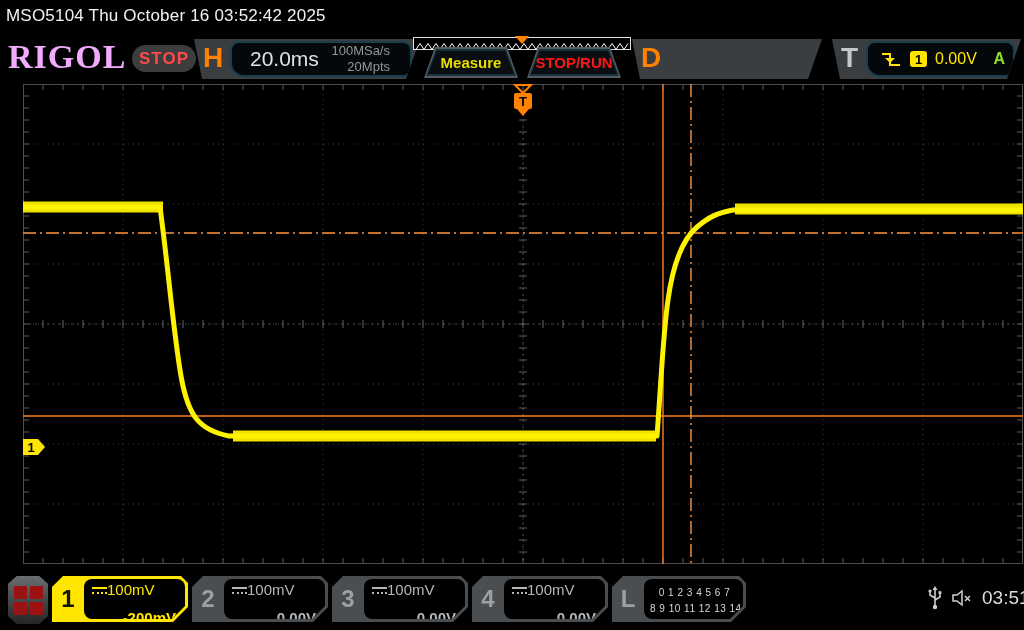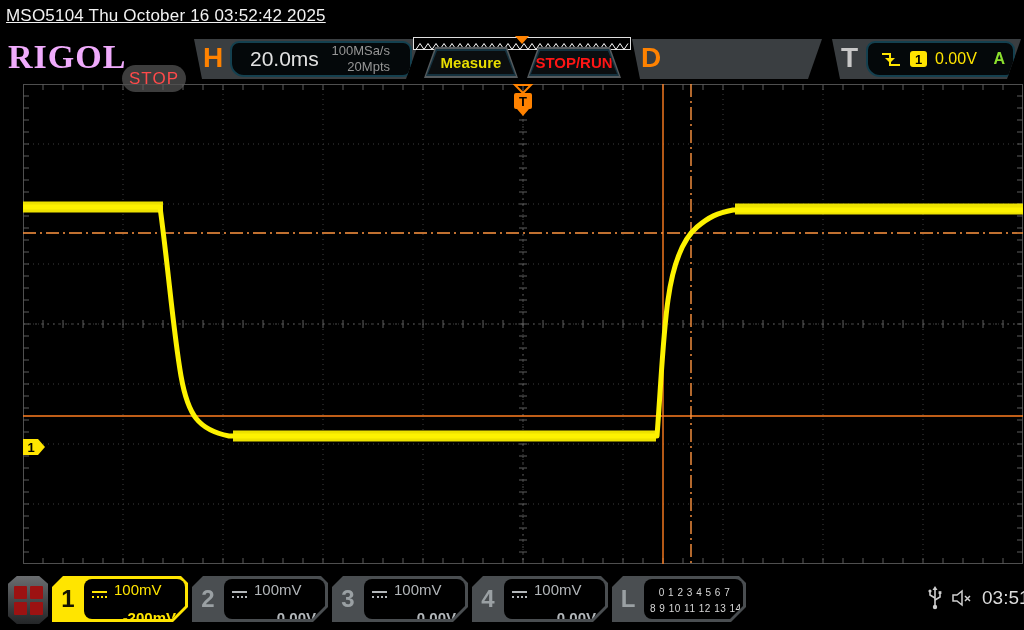--- a/index.html
+++ b/index.html
@@ -2,28 +2,28 @@
 <html><head>
 <meta charset="utf-8">
 <style>
   * { margin:0; padding:0; box-sizing:border-box; }
   html,body { width:1024px; height:630px; background:#000; overflow:hidden;
               font-family:"Liberation Sans", sans-serif; }
   .abs { position:absolute; }
   #screen { position:relative; width:1024px; height:630px; background:#000; }
 
   
-  #osd-line { left:6px; top:6px; color:#f2f2f2; font-size:17px; letter-spacing:.2px;text-decoration:underline; }
+  #osd-line { left:6px; top:6px; color:#f2f2f2; font-size:17px; letter-spacing:.2px; }
 
   
   #logo { left:8px; top:38px; font-family:"Liberation Serif", serif; font-weight:bold;
           font-size:34px; color:#f0abfc; letter-spacing:1px; }
-  #stop-badge { left:122px; top:45px; width:64px; height:27px; background:#3d3d3d;
-          border-radius:14px; color:#ff4a4a; font-weight:normal; font-size:17px;
-          display:flex; align-items:center; justify-content:center; letter-spacing:1px;margin-top:20px; }
+  #stop-badge { left:132px; top:45px; width:64px; height:27px; background:#3d3d3d;
+          border-radius:14px; color:#ff4a4a; font-weight:bold; font-size:17px;
+          display:flex; align-items:center; justify-content:center; letter-spacing:1px; }
 
   .trap-outer { clip-path:polygon(0 0,100% 0,calc(100% - 14px) 100%,8px 100%); background:#3a3e41; }
   .inner-box  { position:absolute; top:2px; bottom:2px; background:#04080a;
                 border:2px solid #14404f; border-radius:9px 9px 9px 14px;
                 display:flex; align-items:center; }
   .grp-letter { position:absolute; left:9px; top:3px; font-size:28px; font-weight:bold; color:#ff8200; }
 
   #h-group { left:194px; top:39px; width:226px; height:40px; }
   #h-inner { left:36px; right:8px; }
   #h-timebase { color:#e2e2e2; font-size:21px; margin-left:18px; }
@@ -91,21 +91,21 @@
               display:flex; align-items:center; justify-content:center;
               font-size:24px; font-weight:bold; }
   .ch-box.inactive .ch-digit { color:#9aa0a3; }
   .ch-box.active   .ch-digit { color:#141400; }
   .ch-inner { position:absolute; left:32px; top:3px; right:3px; bottom:3px; background:#000;
               border-radius:8px;
               clip-path:polygon(0 0,100% 0,100% calc(100% - 13px),calc(100% - 13px) 100%,0 100%);
               padding:2px 9px 0 8px; font-size:15px; }
   .ch-box.inactive .ch-inner { color:#b2b6b9; }
   .ch-box.active   .ch-inner { color:#ffe500; }
-  .ch-line1 { display:flex; align-items:flex-end; gap:7px; }
+  .ch-line1 { display:flex; align-items:center; }
   .coupling-icon { width:15px; height:7px; border-top:2px solid currentColor;
                    border-bottom:2px dotted currentColor; margin-top:1px; }
   .ch-line2 { text-align:right; margin-top:11px;font-weight:bold; }
 
   #la-box { left:612px; width:134px; }
   #la-inner { padding:3px 4px 0 6px; display:flex; flex-direction:column; justify-content:center;
               color:#d8d8d8; font-size:10px; line-height:1.6; letter-spacing:.5px;
               text-align:center; white-space:nowrap; }
 
   #status-icons { left:928px; top:586px; display:flex; align-items:center; gap:9px; }

